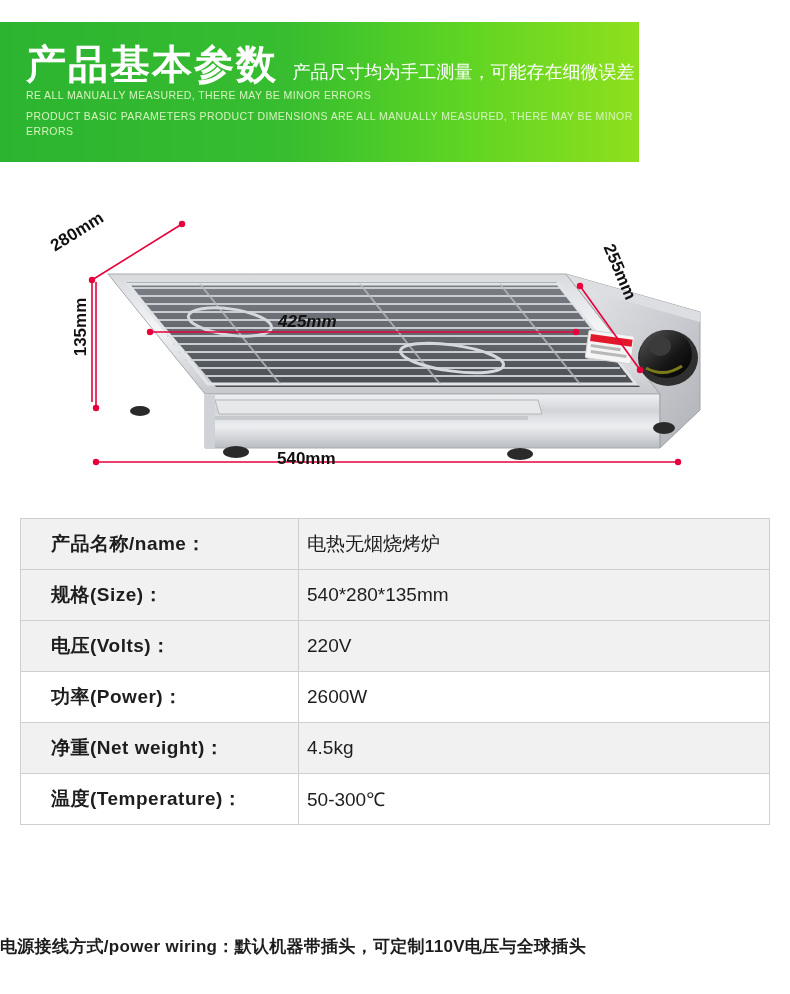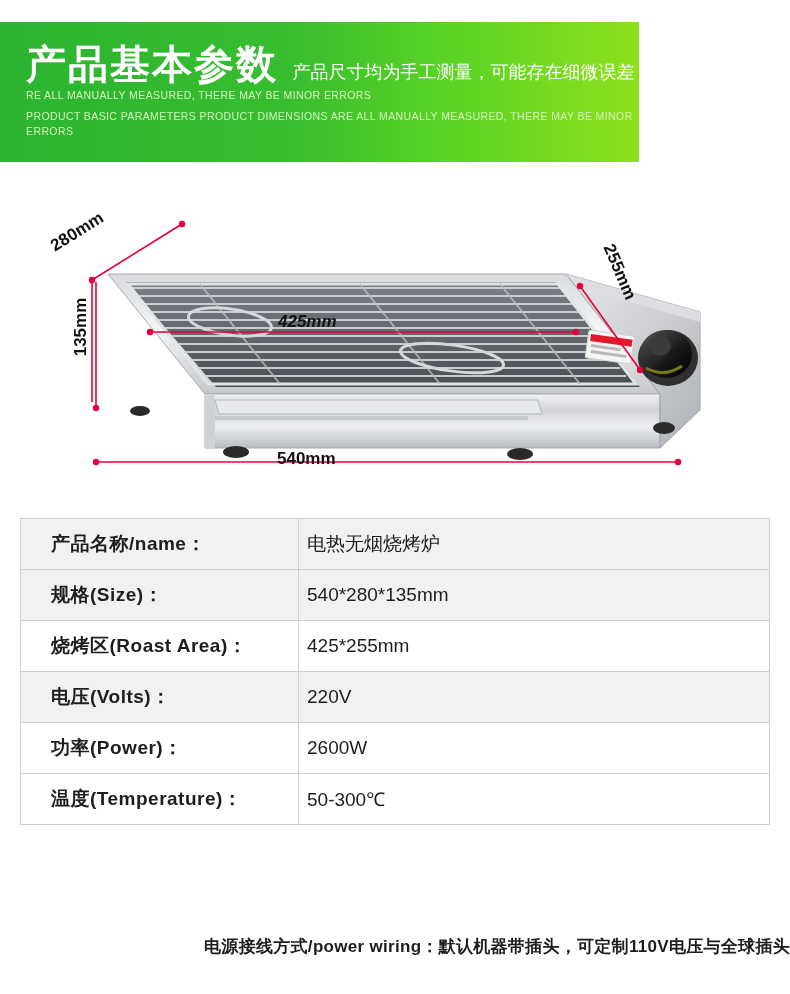--- a/index.html
+++ b/index.html
@@ -102,26 +102,25 @@
     font-size: 19px;
     color: #1d1d1d;
   }
   .spec-table tr.alt td { background: #f1f1f1; }
   .spec-table tr.plain td { background: #ffffff; }
 
   .footer-note {
     position: absolute;
     left: 0; top: 935px;
     width: 790px;
-    text-align: right;
+    text-align: left;
     font-size: 17px;
     font-weight: bold;
     color: #1d1d1d;
     letter-spacing: 0.3px;
-    padding-left: 48px;
   }
 </style>
 </head>
 <body>
 
 <div class="page">
 
   <div class="banner">
     <div class="banner-inner">
       <span class="banner-title">产品基本参数</span>
@@ -255,32 +254,32 @@
   <table class="spec-table">
     <tbody>
       <tr class="alt">
         <td class="k">产品名称/name：</td>
         <td class="v">电热无烟烧烤炉</td>
       </tr>
       <tr class="alt">
         <td class="k">规格(Size)：</td>
         <td class="v">540*280*135mm</td>
       </tr>
-      <tr class="plain">
-        <td class="k">烧烤区(Roast Area)：</td>
-        <td class="v">425*255mm</td>
-      </tr>
       <tr class="alt">
         <td class="k">电压(Volts)：</td>
         <td class="v">220V</td>
       </tr>
       <tr class="plain">
         <td class="k">功率(Power)：</td>
         <td class="v">2600W</td>
       </tr>
+      <tr class="alt">
+        <td class="k">净重(Net weight)：</td>
+        <td class="v">4.5kg</td>
+      </tr>
       <tr class="plain">
         <td class="k">温度(Temperature)：</td>
         <td class="v">50-300℃</td>
       </tr>
     </tbody>
   </table>
 
   <div class="footer-note">电源接线方式/power wiring：默认机器带插头，可定制110V电压与全球插头</div>
 
 </div>

